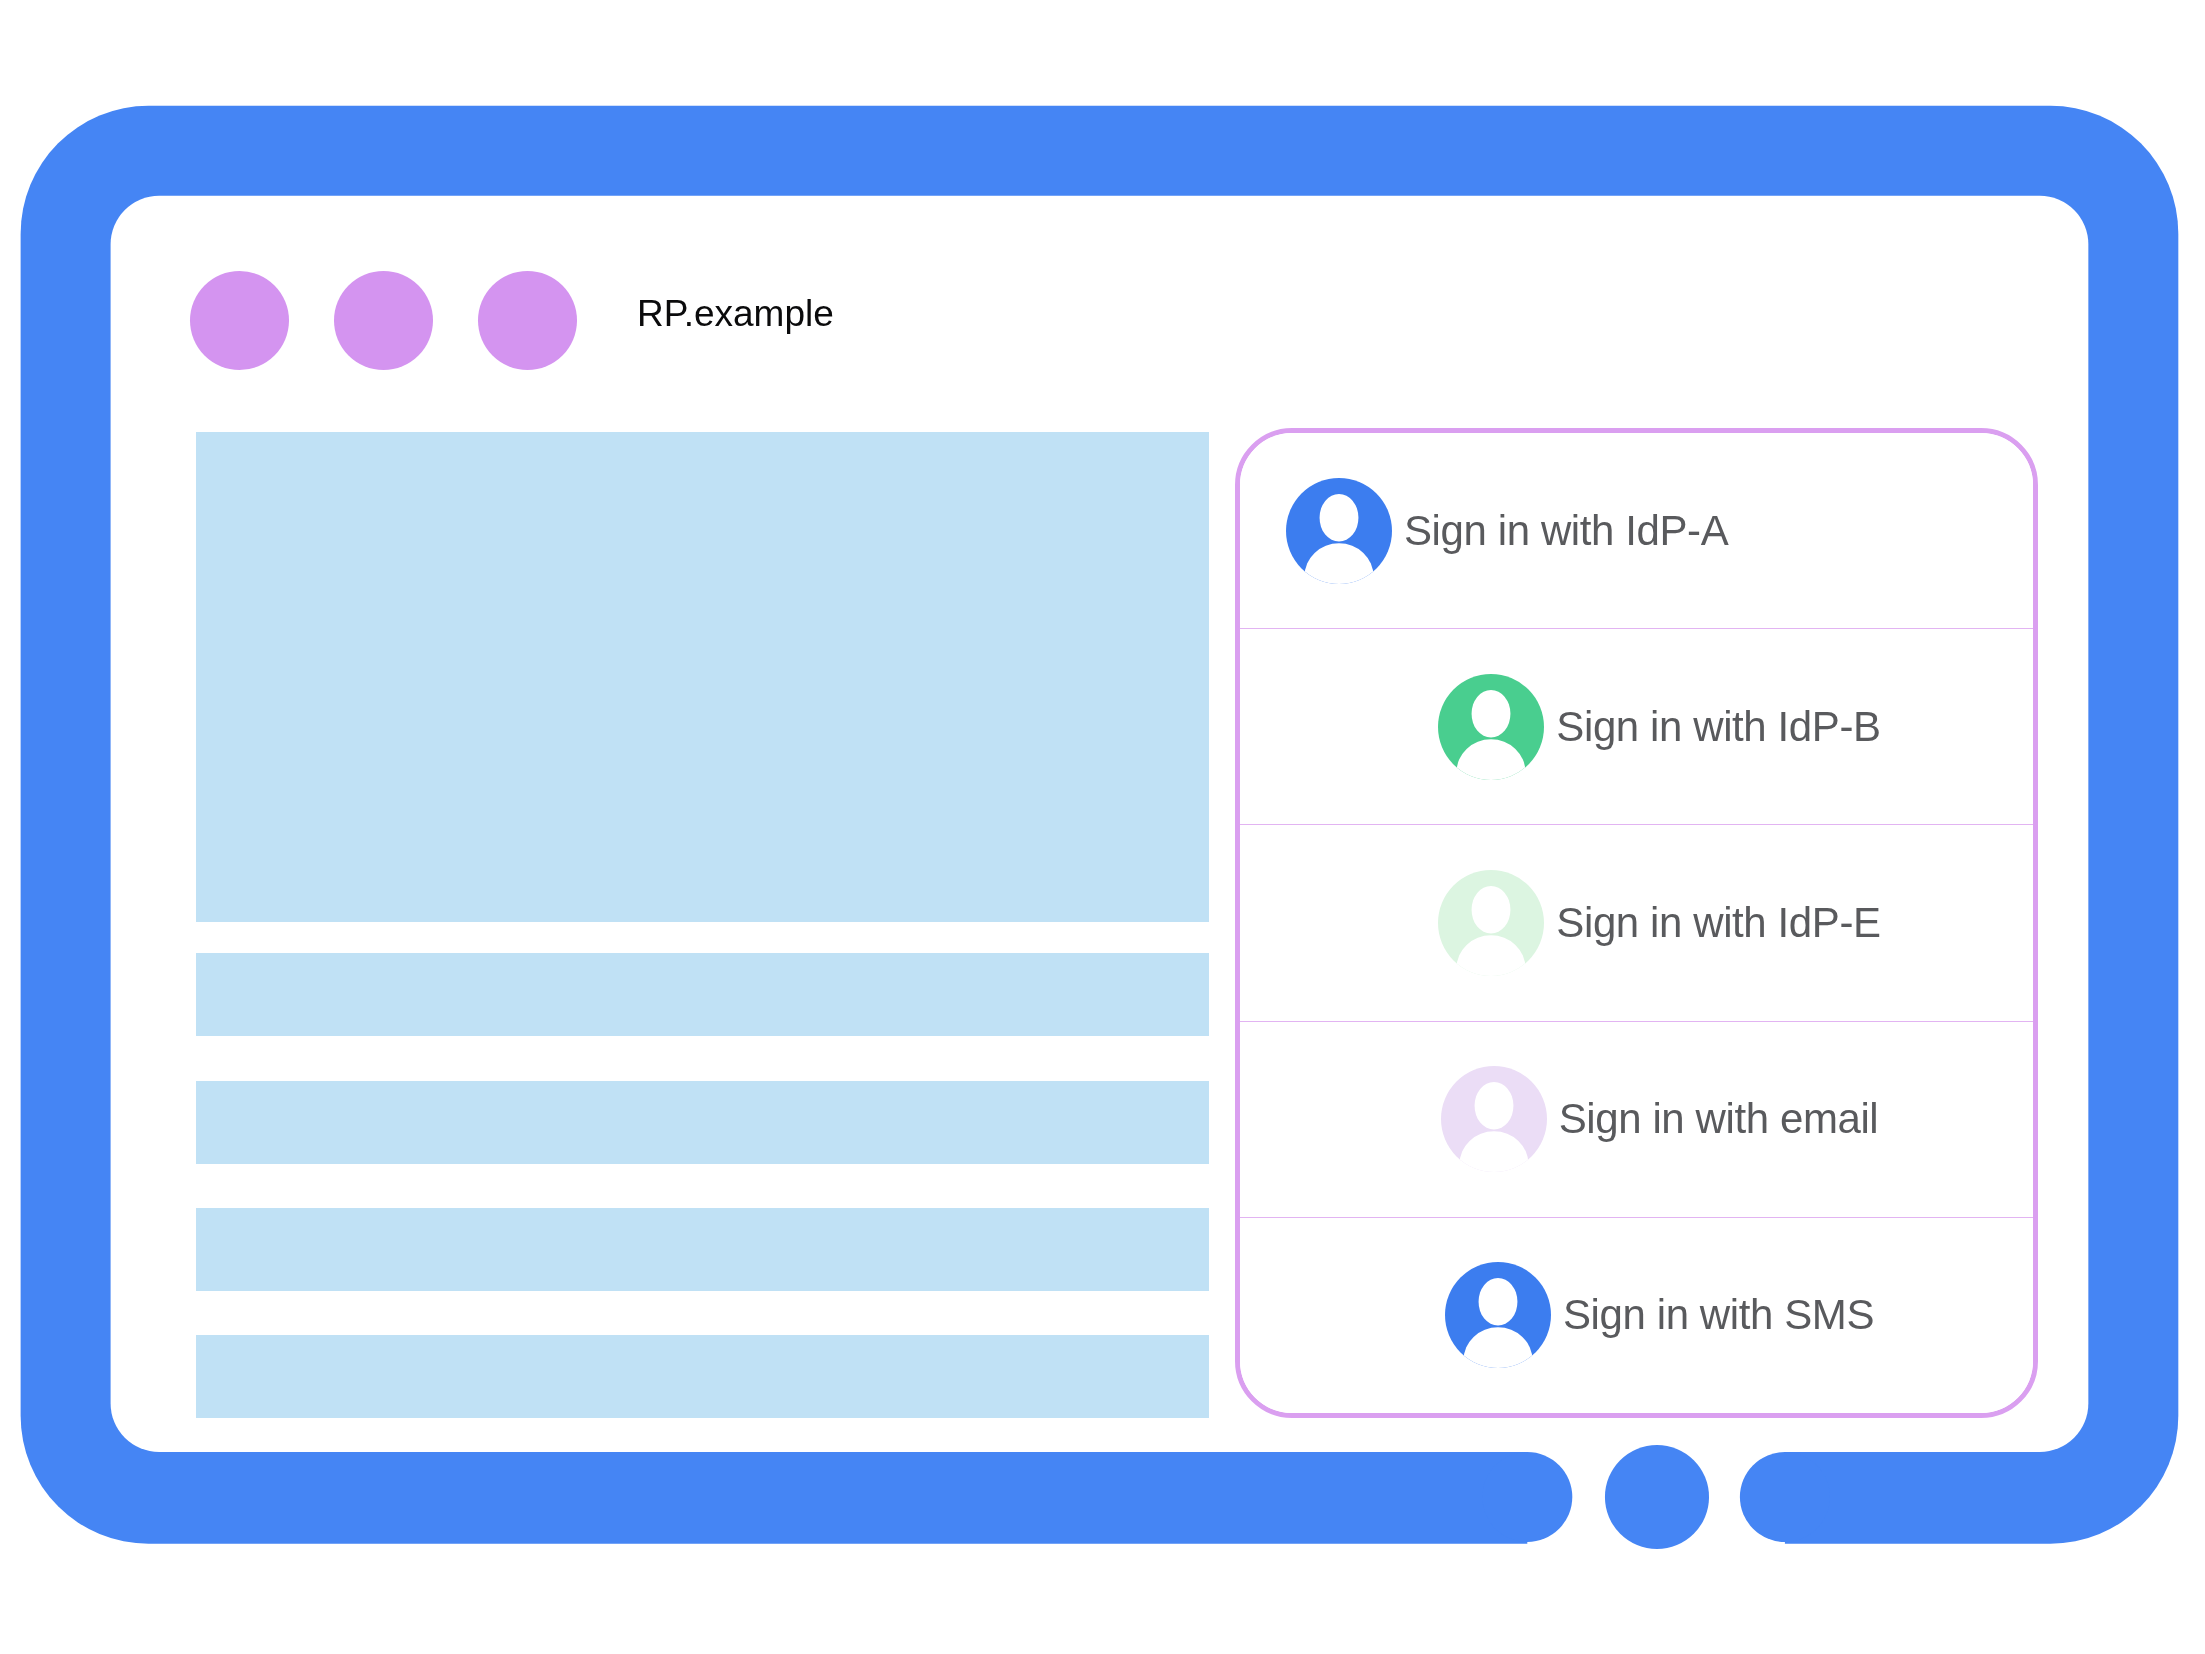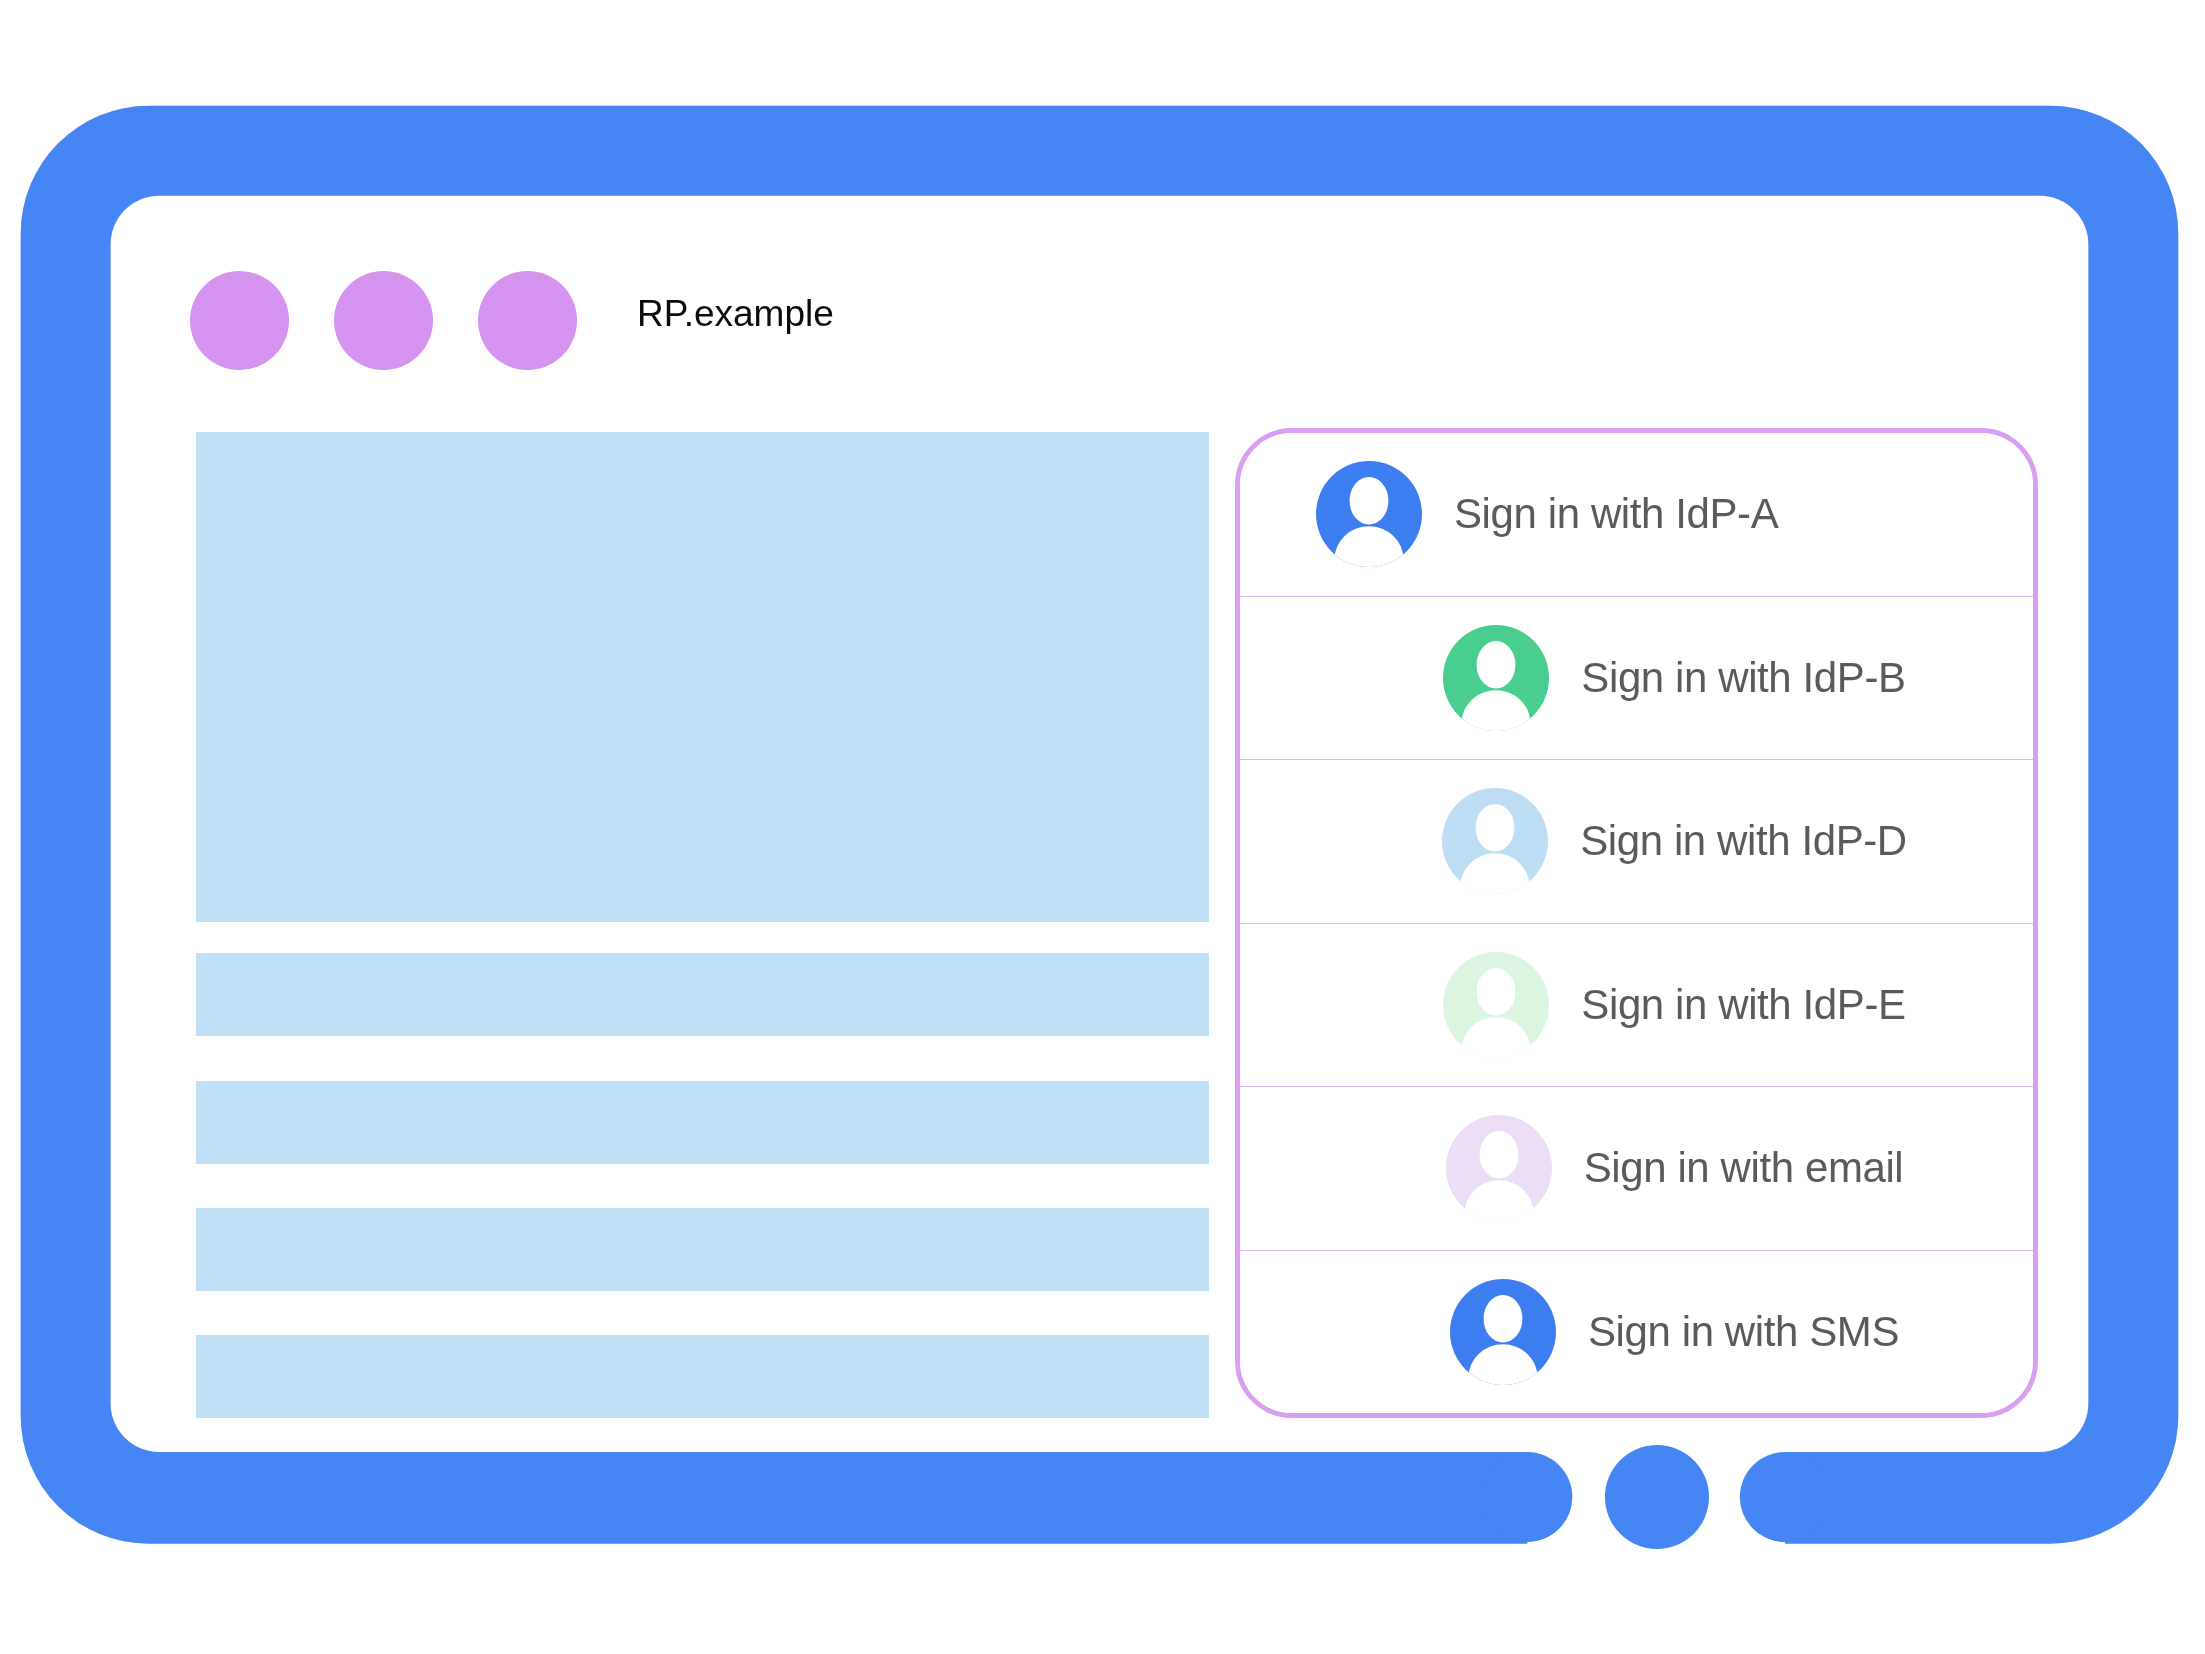--- a/index.html
+++ b/index.html
@@ -30,21 +30,21 @@
   .ph.b3{top:1208px;}
   .ph.b4{top:1335px;}
 
   
   .panel{
     position:absolute;left:1235px;top:428px;width:803px;height:990px;
     box-sizing:border-box;border:5.3px solid #DA9FF0;border-radius:57px;
     background:#ffffff;display:flex;flex-direction:column;overflow:hidden;
   }
   .row{
-    flex:1 1 0;display:flex;align-items:center;padding-left:76px;gap:32px;
+    flex:1 1 0;display:flex;align-items:center;padding-left:46px;gap:12px;
     background:#ffffff;cursor:pointer;
   }
   .row + .row{border-top:1.8px solid #E2B4F2;justify-content:center;}
   .avatar{width:106px;height:106px;flex:0 0 auto;display:block;}
   .row-label{
     font-size:42px;font-weight:500;color:#595A5D;letter-spacing:-0.4px;
     white-space:nowrap;line-height:1;
   }
 </style>
 </head>
@@ -101,35 +101,20 @@
         <circle cx="60" cy="60" r="60" fill="#49CE8F"></circle>
         <g clip-path="url(#ac1)" fill="#ffffff">
           <ellipse cx="60" cy="45" rx="22" ry="27"></ellipse>
           <ellipse cx="60" cy="111" rx="39" ry="37"></ellipse>
         </g>
       </svg>
       <span class="row-label">Sign in with IdP-B</span>
     </div>
 
 
-    <div class="row">
-      <svg class="avatar" viewBox="0 0 120 120">
-        <defs>
-            <clipPath id="ac3">
-              <circle cx="60" cy="60" r="60"></circle>
-            </clipPath>
-          </defs>
-        <circle cx="60" cy="60" r="60" fill="#BEDEF5"></circle>
-        <g clip-path="url(#ac3)" fill="#ffffff">
-          <ellipse cx="60" cy="45" rx="22" ry="27"></ellipse>
-          <ellipse cx="60" cy="111" rx="39" ry="37"></ellipse>
-        </g>
-      </svg>
-      <span class="row-label">Sign in with IdP-D</span>
-    </div>
 
     <div class="row">
       <svg class="avatar" viewBox="0 0 120 120">
         <defs>
             <clipPath id="ac4">
               <circle cx="60" cy="60" r="60"></circle>
             </clipPath>
           </defs>
         <circle cx="60" cy="60" r="60" fill="#DCF5E1"></circle>
         <g clip-path="url(#ac4)" fill="#ffffff">

